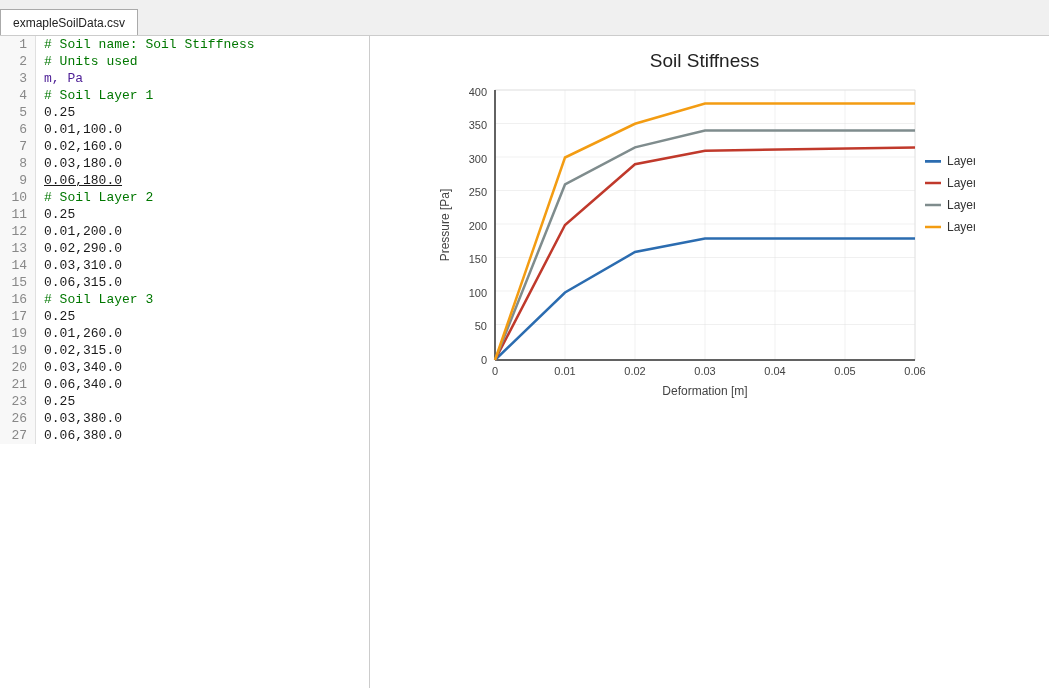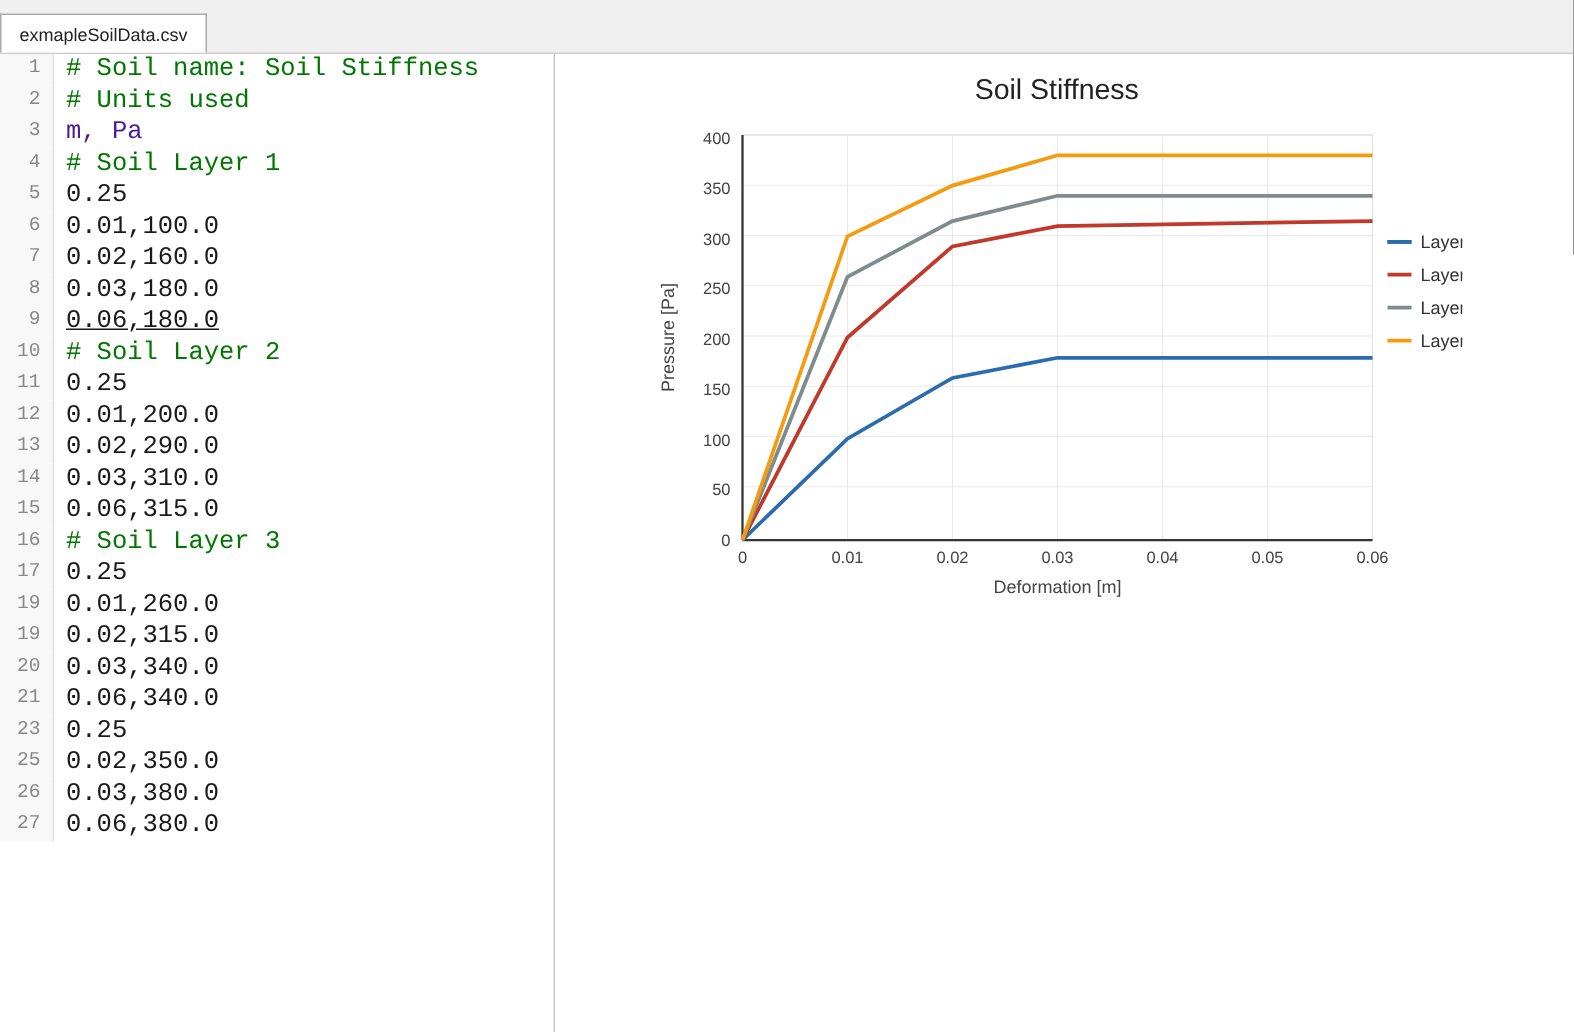--- a/index.html
+++ b/index.html
@@ -80,21 +80,21 @@
       user-select: none;
       font-size: 13px;
       vertical-align: top;
     }
 
     .line-code {
       display: table-cell;
       padding: 1px 8px;
       color: #1a1a1a;
       white-space: pre;
-      font-size: 17px;
+      font-size: 13px;
       vertical-align: top;
     }
 
     
     .chart-panel {
       flex: 1;
       background: #fff;
       display: flex;
       flex-direction: column;
       align-items: center;
@@ -214,24 +214,20 @@
           <span class="line-num">20</span>
           <span class="line-code" style="color: rgb(26, 26, 26);">0.03,340.0</span>
         </div>
         <div class="code-line">
           <span class="line-num">21</span>
           <span class="line-code" style="color: rgb(26, 26, 26);">0.06,340.0</span>
         </div>
         <div class="code-line">
           <span class="line-num">23</span>
           <span class="line-code" style="color: rgb(26, 26, 26);">0.25</span>
-        </div>
-        <div class="code-line">
-          <span class="line-num">25</span>
-          <span class="line-code" style="color: rgb(26, 26, 26);">0.02,350.0</span>
         </div>
         <div class="code-line">
           <span class="line-num">26</span>
           <span class="line-code" style="color: rgb(26, 26, 26);">0.03,380.0</span>
         </div>
         <div class="code-line">
           <span class="line-num">27</span>
           <span class="line-code" style="color: rgb(26, 26, 26);">0.06,380.0</span>
         </div>
       </div>

